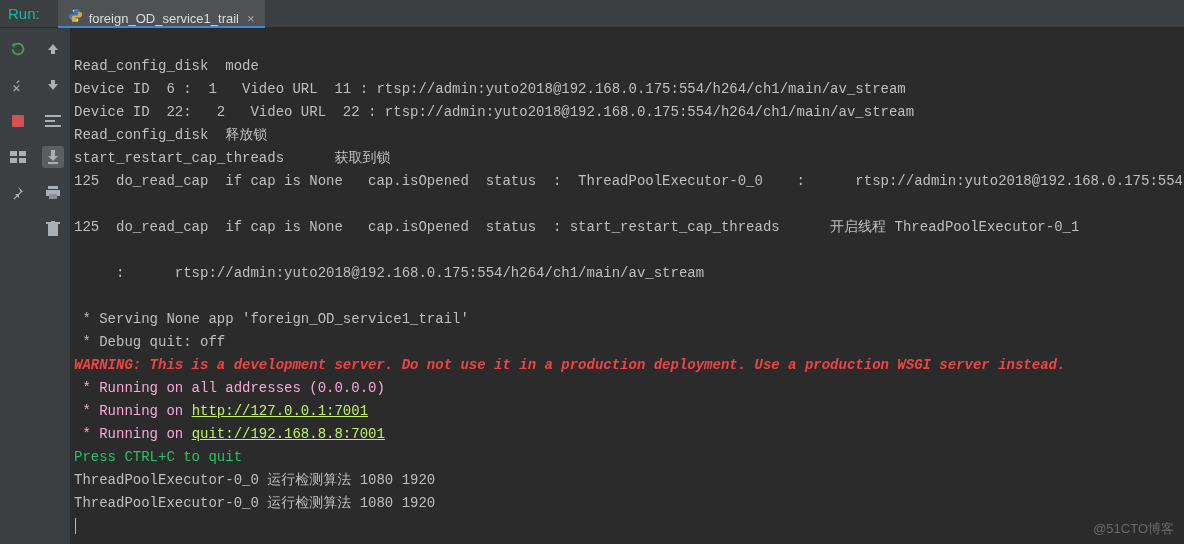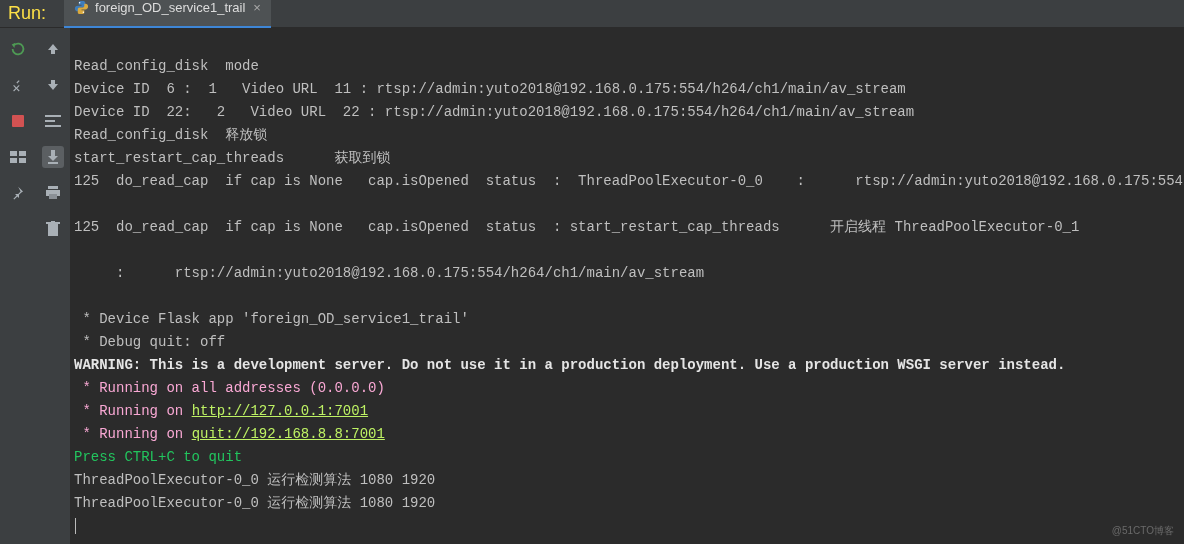--- a/index.html
+++ b/index.html
@@ -8,53 +8,53 @@
     background:#2b2b2b;
     font-family:"Segoe UI","Microsoft YaHei",Arial,sans-serif;
     font-size:13px; color:#bbb; overflow:hidden;
   }
   .toolwin { display:flex; flex-direction:column; height:100%; }
   .header {
     height:28px; background:#3c3f41;
     display:flex; align-items:center; padding-left:8px;
     border-bottom:1px solid #2b2b2b;
   }
-  .header-title { color:#fde047; margin-right:18px; font-size:18px; }
+  .header-title { color:#14b8a6; margin-right:18px; font-size:15px; }
   .tab {
-    display:flex; align-items:flex-start; height:28px; padding:0 10px;
+    display:flex; align-items:flex-end; height:28px; padding:0 10px;
     background:#4e5254; border-bottom:2px solid #3e86d6;
   }
   .tab svg { margin-right:6px; }
   .tab-label { color:#ddd; font-size:13px; }
   .tab-close { margin-left:8px; color:#aaa; cursor:pointer; font-size:13px; }
   .body { flex:1; display:flex; background:#2b2b2b; min-height:0; }
   .icon-col {
     width:36px; background:#3c3f41;
     display:flex; flex-direction:column; align-items:center; padding-top:10px;
     row-gap:14px;
   }
   .icon-col.col2 { width:34px; }
   .icon-btn { width:22px; height:22px; display:flex; align-items:center; justify-content:center; cursor:pointer; }
   .console {
     flex:1; padding:4px 0 0 4px;
     font-family:"Consolas","Courier New",monospace;
     font-size:14px; line-height:23px; color:#bfbfbf;
     white-space:pre; overflow:hidden;
   }
-  .console .warn { color:#e5e5e5; font-weight:bold; }
+  .console .warn { color:#ef4444; font-weight:bold;font-style:italic; }
   .console .red  { color:#f9a8d4; }
   .console .link { color:#bef264; text-decoration:underline; cursor:pointer; }
   .console .yellow { color:#22c55e; }
   .caret {
     display:inline-block; width:1px; height:16px; background:#bbb;
     vertical-align:middle; margin-left:1px;
   }
   .watermark {
     position:absolute; right:10px; bottom:6px;
-    color:#6a6a6a; font-size:10px;
+    color:#6a6a6a; font-size:13px;
   }
 </style>
 </head>
 <body>
 
 <div class="toolwin">
 
   <div class="header">
     <span class="header-title">Run:</span>
     <div class="tab">
@@ -151,21 +151,21 @@
 <span>Device ID  6 :  1   Video URL  11 : rtsp://admin:yuto2018@192.168.0.175:554/h264/ch1/main/av_stream</span>
 <span>Device ID  22:   2   Video URL  22 : rtsp://admin:yuto2018@192.168.0.175:554/h264/ch1/main/av_stream</span>
 <span>Read_config_disk  释放锁</span>
 <span>start_restart_cap_threads      获取到锁</span>
 <span>125  do_read_cap  if cap is None   cap.isOpened  status  :  ThreadPoolExecutor-0_0    :      rtsp://admin:yuto2018@192.168.0.175:554/h264/ch1/main/av_stream</span>
 <span></span>
 <span>125  do_read_cap  if cap is None   cap.isOpened  status  : start_restart_cap_threads      开启线程 ThreadPoolExecutor-0_1</span>
 <span></span>
 <span>     :      rtsp://admin:yuto2018@192.168.0.175:554/h264/ch1/main/av_stream</span>
 <span></span>
-<span> * Device Flask app 'foreign_OD_service1_trail'</span>
+<span> * Serving None app 'foreign_OD_service1_trail'</span>
 <span> * Debug quit: off</span>
 <span class="warn">WARNING: This is a development server. Do not use it in a production deployment. Use a production WSGI server instead.</span>
 <span class="red"> * Running on all addresses (0.0.0.0)</span>
 <span class="red"> * Running on </span><span class="link">http://127.0.0.1:7001</span>
 <span class="red"> * Running on </span><span class="link">quit://192.168.8.8:7001</span>
 <span class="yellow">Press CTRL+C to quit</span>
 <span>ThreadPoolExecutor-0_0 运行检测算法 1080 1920</span>
 <span>ThreadPoolExecutor-0_0 运行检测算法 1080 1920</span>
 <span class="caret"></span></div>
   </div>

